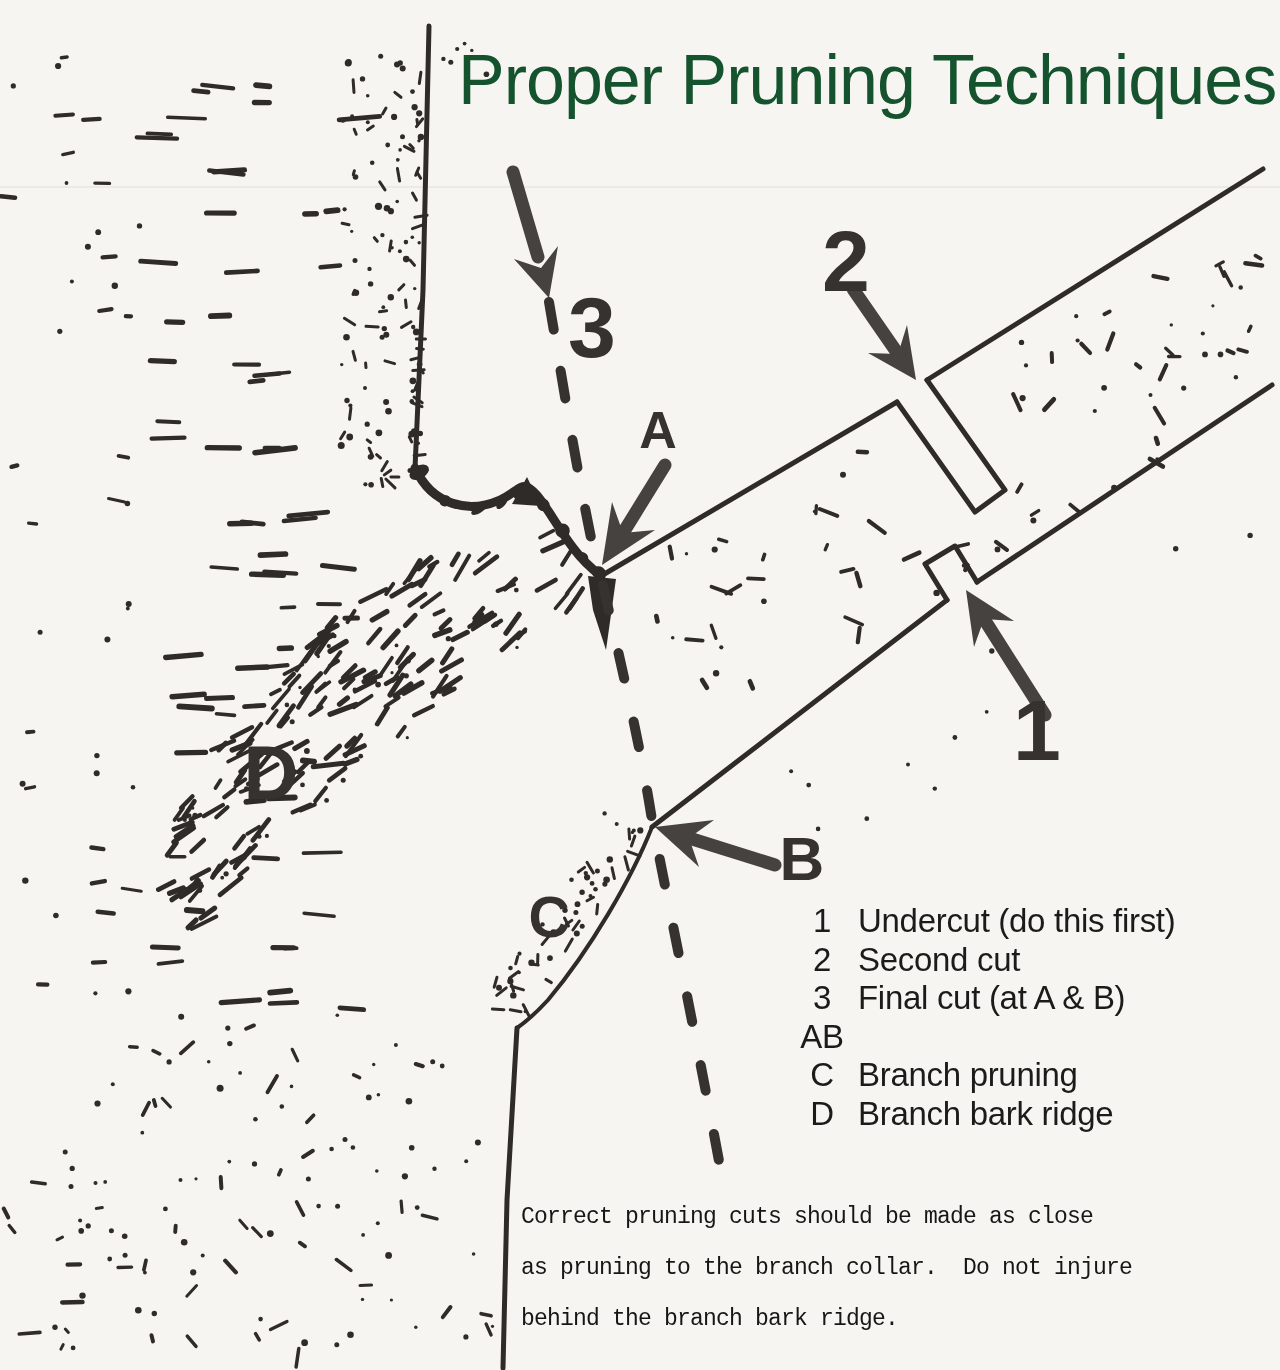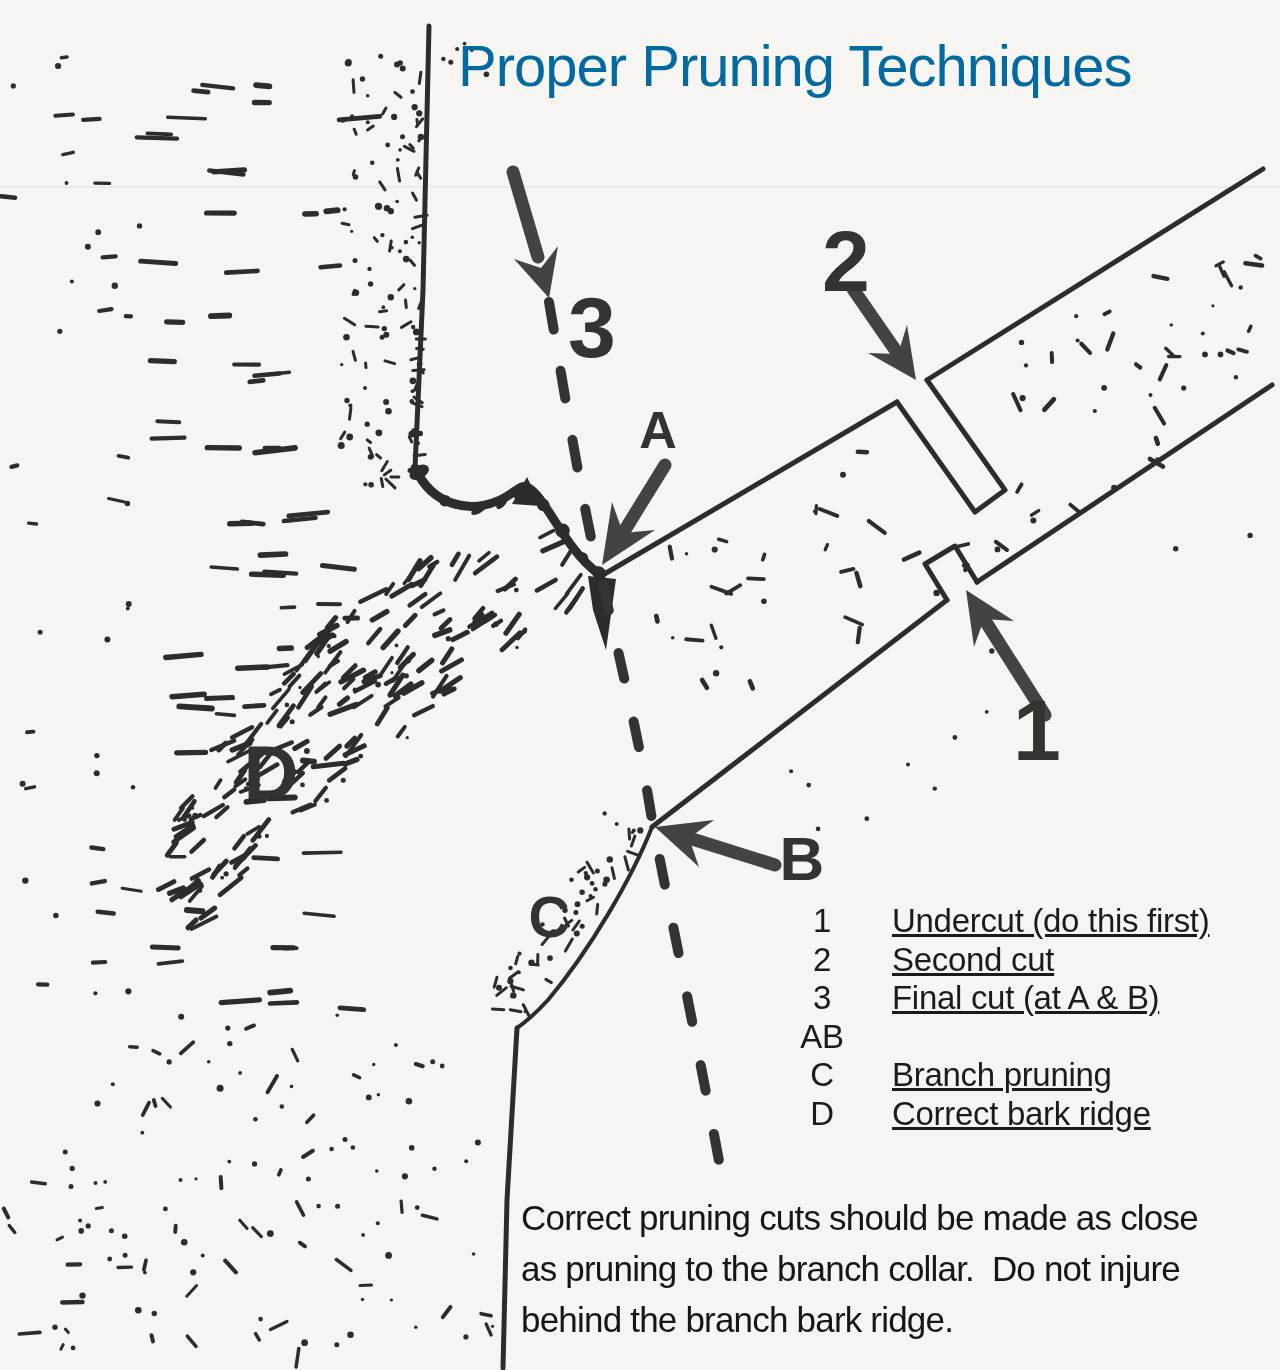--- a/index.html
+++ b/index.html
@@ -13,29 +13,29 @@
   .ink{stroke:#2e2b28;fill:none;stroke-linejoin:round;stroke-linecap:round;}
   .w5{stroke-width:5;}
   .w4{stroke-width:4;}
   .thick{stroke-width:9;}
   .fillink{fill:#2e2b28;stroke:none;}
   .cutline{stroke:#35322f;fill:none;stroke-linecap:round;}
   .ashaft{stroke:#454240;stroke-width:13;stroke-linecap:round;fill:none;}
   .ahead{fill:#454240;stroke:none;}
   text.dlabel{font-family:"Liberation Sans",sans-serif;font-weight:700;fill:#35322f;text-anchor:middle;}
   .page-title{
-    position:absolute;left:458px;top:32px;width:800px;
-    font-size:58px;letter-spacing:-1px;color:#0369a1;white-space:nowrap;
+    position:absolute;left:458px;top:40px;width:800px;
+    font-size:70px;letter-spacing:-1px;color:#14532d;white-space:nowrap;
   }
   .legend{position:absolute;left:786px;top:902px;color:#1c1b19;}
   .legend-row{display:flex;line-height:38.5px;font-size:33px;letter-spacing:-0.3px;}
   .legend-key{width:72px;text-align:center;flex:0 0 auto;}
-  .legend-label{margin-left:34px;white-space:pre;text-decoration:underline;}
+  .legend-label{white-space:pre;}
   .caption{position:absolute;left:521px;top:1192px;width:750px;color:#171615;}
-  .caption-line{font-size:35px;line-height:51px;letter-spacing:-0.8px;white-space:pre;}
+  .caption-line{font-size:23px;line-height:51px;letter-spacing:-0.8px;white-space:pre;font-family:Liberation Mono, monospace;}
   .foldline{position:absolute;left:0;top:186px;width:1280px;height:2px;background:rgba(0,0,0,0.045);}
 </style>
 </head>
 <body>
 
 <div class="stage">
 
   <div class="foldline"></div>
 
   <svg class="diagram" viewBox="0 0 1280 1370">
@@ -828,21 +828,21 @@
     </div>
     <div class="legend-row">
       <div class="legend-key">AB</div>
     </div>
     <div class="legend-row">
       <div class="legend-key">C</div>
       <div class="legend-label">Branch pruning</div>
     </div>
     <div class="legend-row">
       <div class="legend-key">D</div>
-      <div class="legend-label">Correct bark ridge</div>
+      <div class="legend-label">Branch bark ridge</div>
     </div>
   </div>
 
   <div class="caption">
     <div class="caption-line">Correct pruning cuts should be made as close</div>
     <div class="caption-line">as pruning to the branch collar.  Do not injure</div>
     <div class="caption-line">behind the branch bark ridge.</div>
   </div>
 
 </div>

